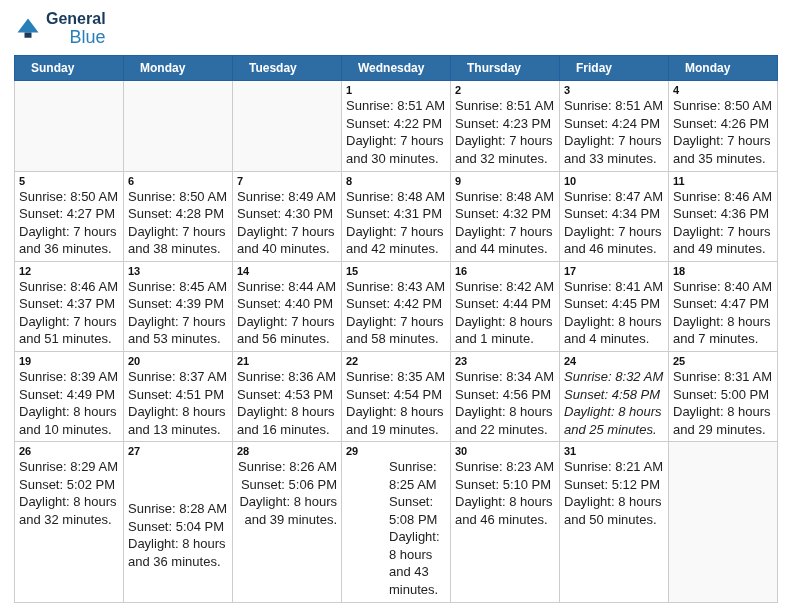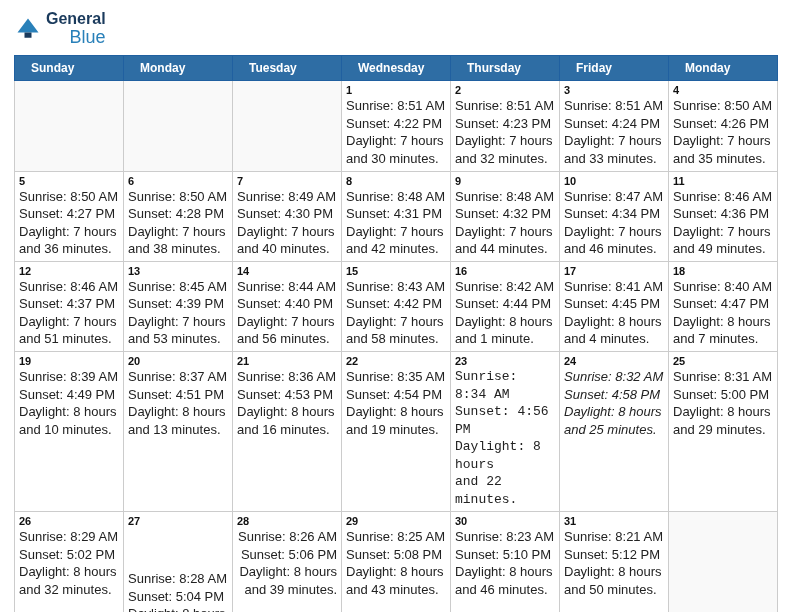--- a/index.html
+++ b/index.html
@@ -278,21 +278,21 @@
           </td>
           <td>
             <span class="day-num">22</span>
             <div class="day-info" style="white-space: pre-line;">Sunrise: 8:35 AM
 Sunset: 4:54 PM
 Daylight: 8 hours
 and 19 minutes.</div>
           </td>
           <td>
             <span class="day-num">23</span>
-            <div class="day-info" style="white-space: pre-line; font-family: Liberation Mono, monospace;">Sunrise: 8:34 AM
+            <div class="day-info" style="white-space: pre-line;">Sunrise: 8:34 AM
 Sunset: 4:56 PM
 Daylight: 8 hours
 and 22 minutes.</div>
           </td>
           <td>
             <span class="day-num">24</span>
             <div class="day-info" style="white-space: pre-line; font-style: italic;">Sunrise: 8:32 AM
 Sunset: 4:58 PM
 Daylight: 8 hours
 and 25 minutes.</div>
@@ -322,21 +322,21 @@
           </td>
           <td>
             <span class="day-num">28</span>
             <div class="day-info" style="white-space: pre-line; text-align: right;">Sunrise: 8:26 AM
 Sunset: 5:06 PM
 Daylight: 8 hours
 and 39 minutes.</div>
           </td>
           <td>
             <span class="day-num">29</span>
-            <div class="day-info" style="white-space: pre-line;">Sunrise: 8:25 AM
+            <div class="day-info" style="white-space: pre-line; margin-left: 43px;">Sunrise: 8:25 AM
 Sunset: 5:08 PM
 Daylight: 8 hours
 and 43 minutes.</div>
           </td>
           <td>
             <span class="day-num">30</span>
             <div class="day-info" style="white-space: pre-line;">Sunrise: 8:23 AM
 Sunset: 5:10 PM
 Daylight: 8 hours
 and 46 minutes.</div>

